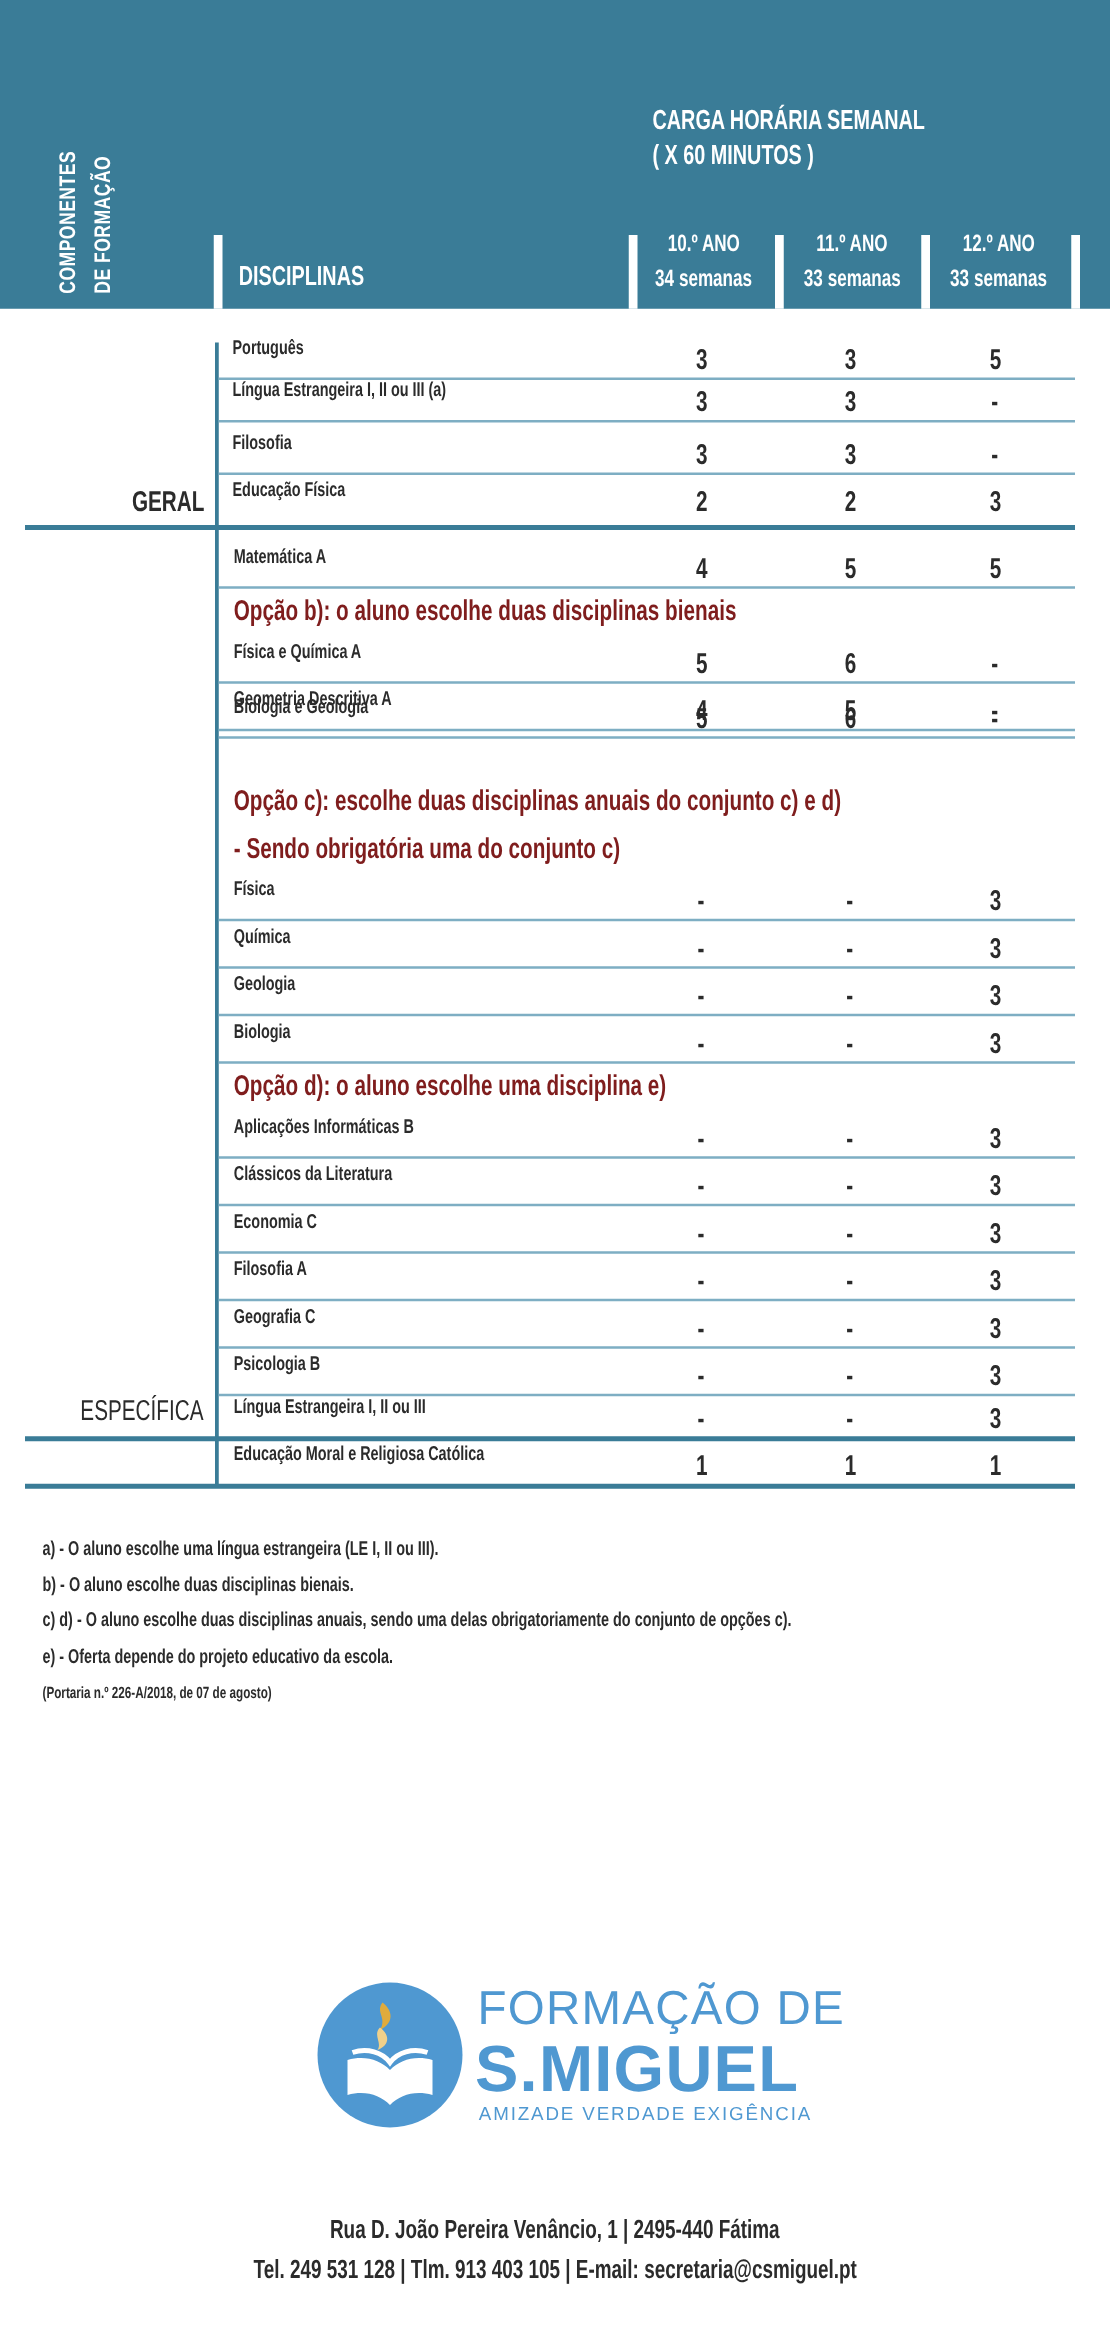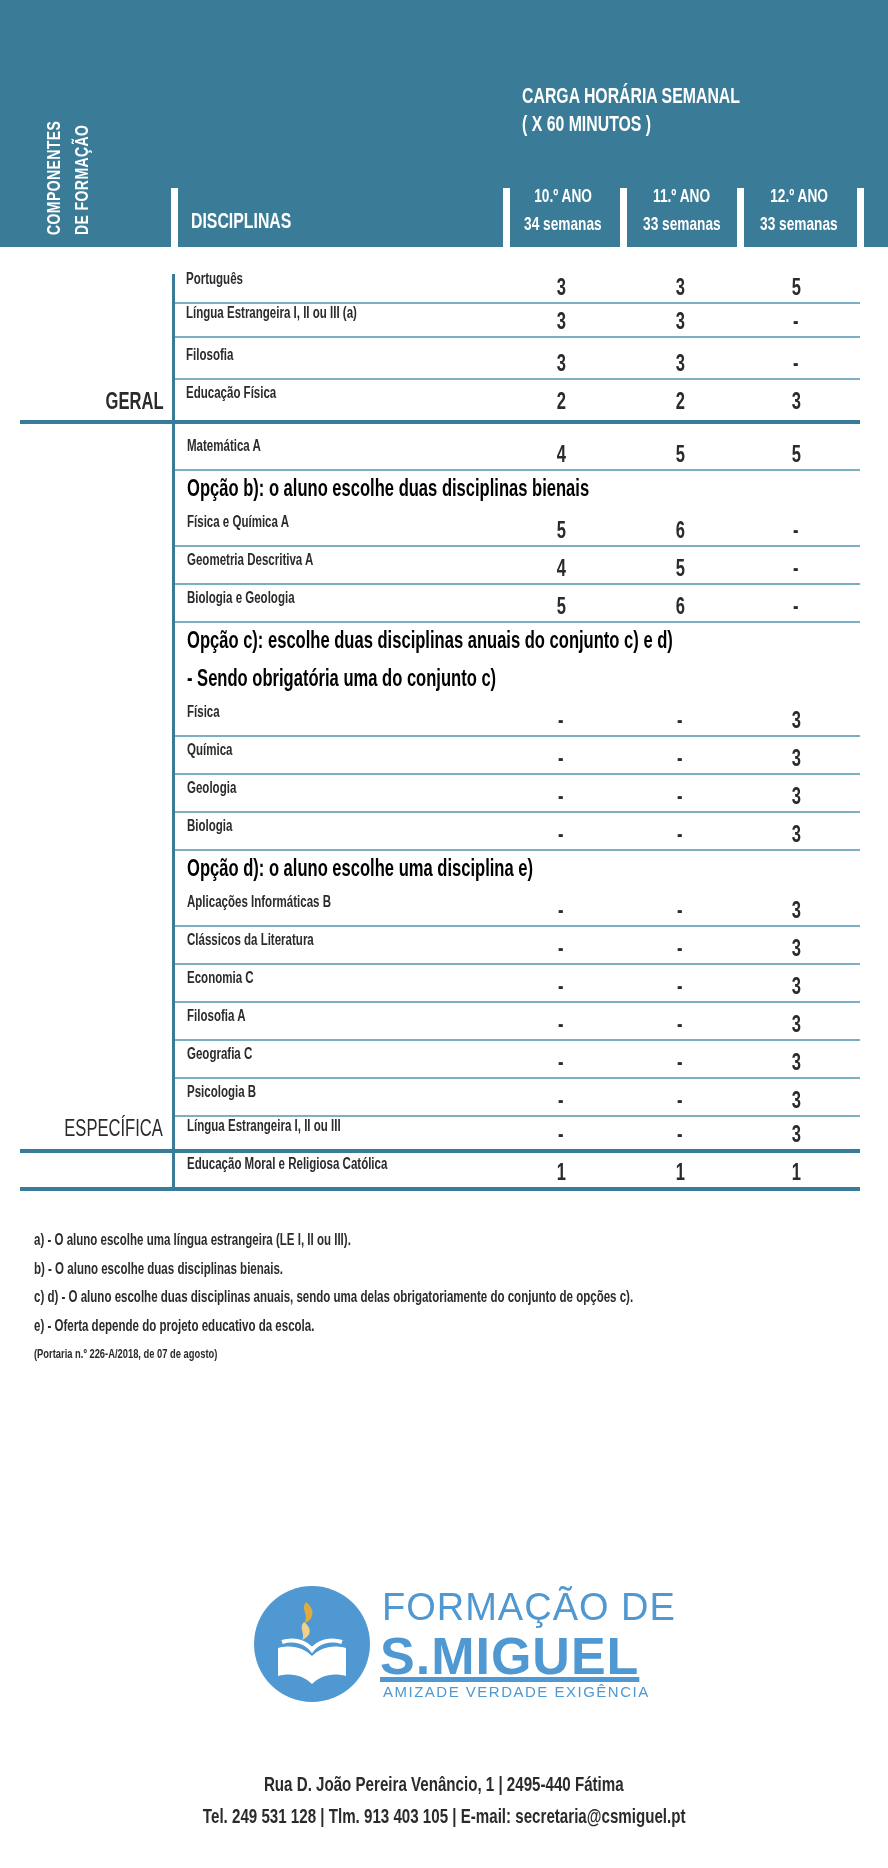--- a/index.html
+++ b/index.html
@@ -22,32 +22,32 @@
     
     .vline { position: absolute; left: 172px; width: 3px; background: #3a7c97; }
     .thick { position: absolute; left: 20px; width: 840px; height: 4px; background: #3a7c97; }
     .row { position: absolute; left: 175px; width: 685px; height: 38px; }
     .row.sep::after { content: ""; position: absolute; left: 0; right: 0; bottom: 0; height: 2px; background: #7eaec3; }
     .row .name { position: absolute; left: 12px; top: 4px; font-size: 16px; color: #2b2b2b; }
     .row .v { position: absolute; top: 8px; width: 60px; text-align: center; font-size: 23px; color: #2b2b2b; }
     .row .v1 { left: 356px; }
     .row .v2 { left: 475px; }
     .row .v3 { left: 591px; }
-    .row .opt { position: absolute; left: 12px; top: 4px; font-size: 23px; color: #000000; }
+    .row .opt { position: absolute; left: 12px; top: 4px; font-size: 23px; color: #7f1d1d; }
     .comp-label { position: absolute; font-size: 23px; color: #2b2b2b; }
 
     
     .notes { position: absolute; left: 34px; top: 1226px; width: 840px; }
     .note { font-size: 16px; line-height: 28.5px; color: #2b2b2b; }
     .portaria { font-size: 13px; margin-top: 6px; color: #2b2b2b; }
 
     
     .logo-circle { position: absolute; left: 254px; top: 1586px; width: 116px; height: 116px; border-radius: 50%; background: #4f98d1; }
     .logo-text1 { position: absolute; left: 382px; top: 1586px; color: #4f98d1; font-size: 38px; letter-spacing: 1px; font-weight: normal; }
-    .logo-text2 { position: absolute; left: 380px; top: 1626px; color: #4f98d1; font-size: 52px; font-weight: bold; letter-spacing: 1px; text-decoration: underline; }
+    .logo-text2 { position: absolute; left: 380px; top: 1626px; color: #4f98d1; font-size: 52px; font-weight: bold; letter-spacing: 1px; }
     .logo-text3 { position: absolute; left: 383px; top: 1683px; color: #4f98d1; font-size: 15px; letter-spacing: 1.5px; }
 
     
     .footer { position: absolute; left: 0; width: 888px; text-align: center; color: #2b2b2b; font-size: 21px; }
   </style>
 </head>
 <body>
 
 <div class="header">
   <div class="vert-title">
@@ -125,21 +125,21 @@
   <span class="v v1"><span class="cond-c">5</span></span>
   <span class="v v2"><span class="cond-c">6</span></span>
   <span class="v v3"><span class="cond-c">-</span></span>
 </div>
 <div class="row sep" style="top:547px;">
   <span class="name"><span class="cond">Geometria Descritiva A</span></span>
   <span class="v v1"><span class="cond-c">4</span></span>
   <span class="v v2"><span class="cond-c">5</span></span>
   <span class="v v3"><span class="cond-c">-</span></span>
 </div>
-<div class="row sep" style="top:585px;padding-left:24px;">
+<div class="row sep" style="top:553px;padding-left:24px;">
   <span class="name"><span class="cond">Biologia e Geologia</span></span>
   <span class="v v1"><span class="cond-c">5</span></span>
   <span class="v v2"><span class="cond-c">6</span></span>
   <span class="v v3"><span class="cond-c">-</span></span>
 </div>
 <div class="row" style="top:623px;">
   <span class="opt"><span class="cond">Opção c): escolhe duas disciplinas anuais do conjunto c) e d)</span></span>
 </div>
 <div class="row" style="top:661px;">
   <span class="opt"><span class="cond">- Sendo obrigatória uma do conjunto c)</span></span>

